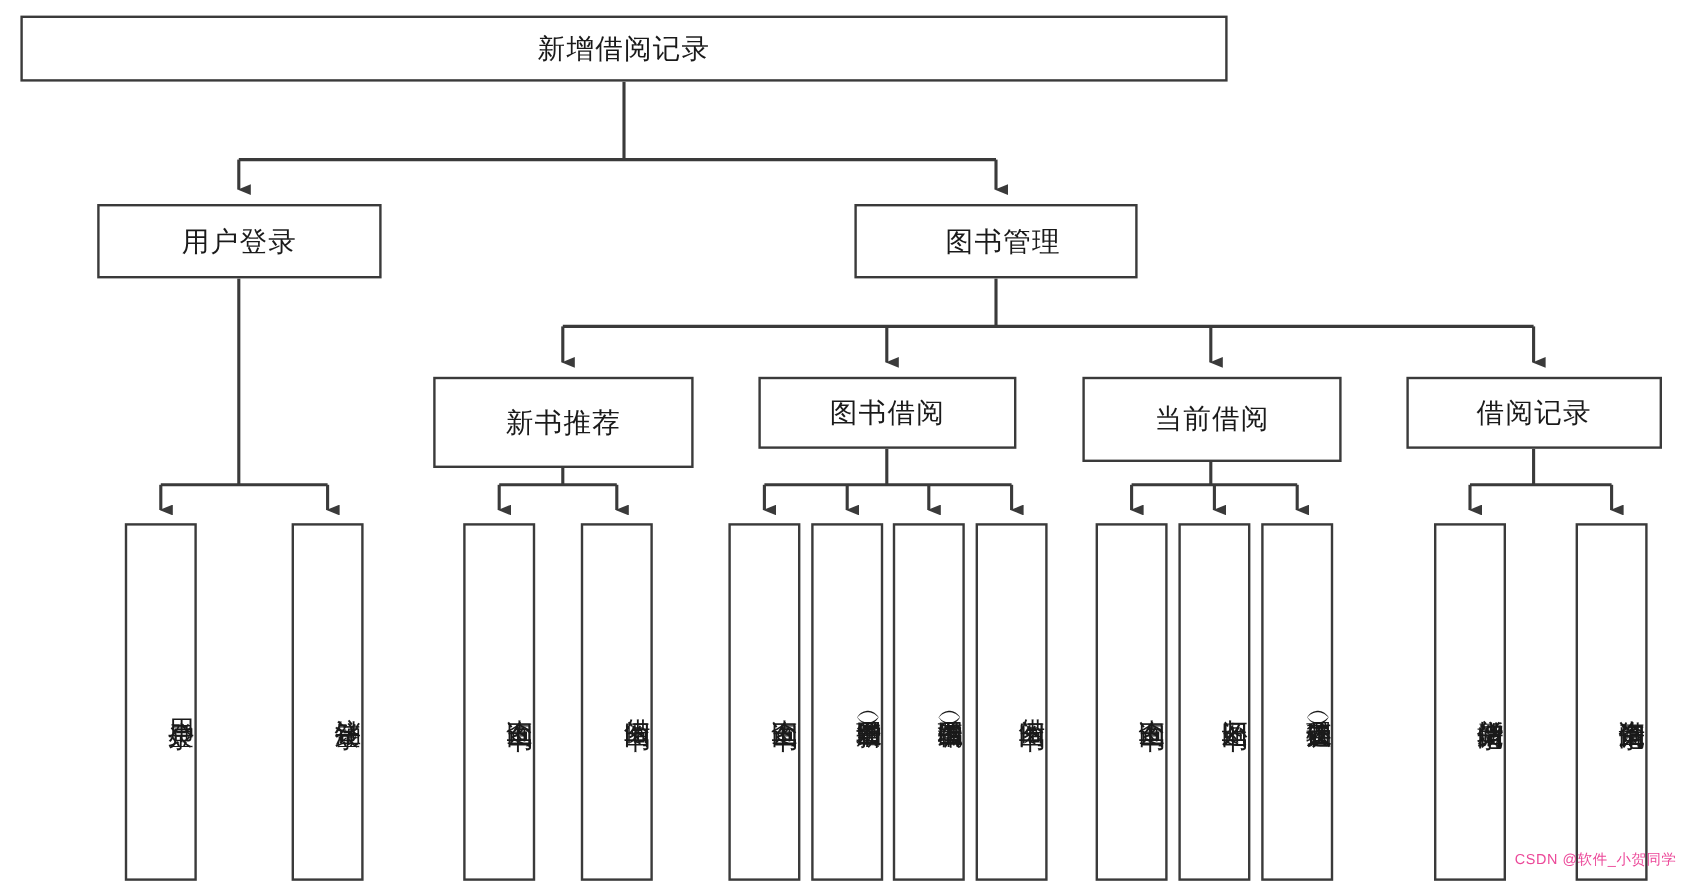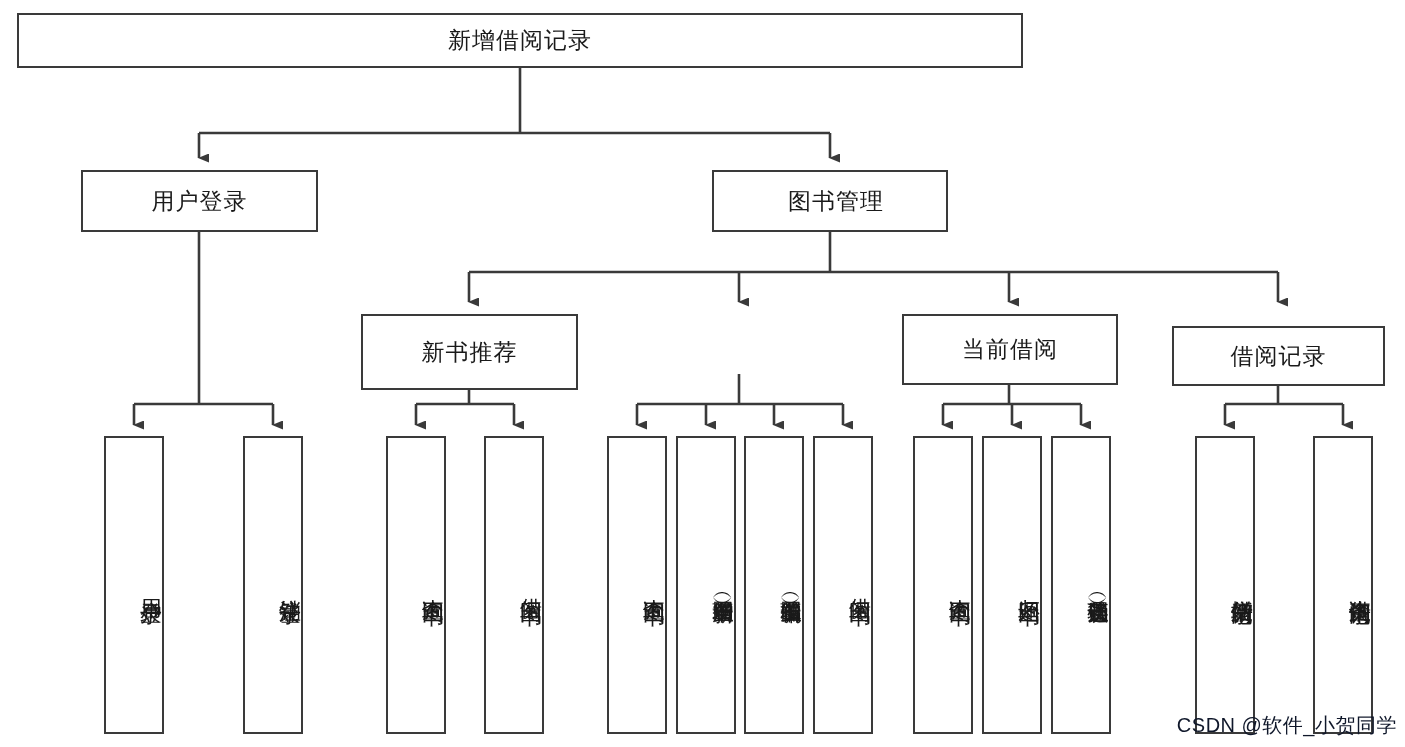--- a/index.html
+++ b/index.html
@@ -53,23 +53,23 @@
   .node.vertical.top-crowded {
     align-items: flex-start;
   }
   .node-label {
     display: block;
     white-space: nowrap;
   }
   #watermark {
     position: absolute;
     right: 8px;
-    bottom: 8px;
-    font-size: 20px;
-    color: #0f172a;
+    bottom: 22px;
+    font-size: 12px;
+    color: #ec4899;
     z-index: 5;
     white-space: nowrap;
     letter-spacing: 0.5px;
   }
 </style>
 </head>
 <body>
 
 <div id="canvas">
 
@@ -130,24 +130,27 @@
   <div class="node horizontal" id="n-l2-0" style="left: 81px; top: 170px; width: 237px; height: 62px;">
     <span class="node-label">用户登录</span>
   </div>
   <div class="node horizontal" id="n-l2-1" style="left: 712px; top: 170px; width: 236px; height: 62px; padding-left: 12px;">
     <span class="node-label">图书管理</span>
   </div>
 
   <div class="node horizontal" id="n-l3-0" style="left: 361px; top: 314px; width: 217px; height: 76px;">
     <span class="node-label">新书推荐</span>
   </div>
+  <div class="node horizontal" id="n-l3-1" style="left: 632px; top: 314px; width: 215px; height: 60px;">
+    <span class="node-label">图书借阅</span>
+  </div>
   <div class="node horizontal" id="n-l3-2" style="left: 902px; top: 314px; width: 216px; height: 71px;">
     <span class="node-label">当前借阅</span>
   </div>
-  <div class="node horizontal" id="n-l3-3" style="left: 1172px; top: 326px; width: 213px; height: 60px; align-items: center;">
+  <div class="node horizontal" id="n-l3-3" style="left: 1172px; top: 314px; width: 213px; height: 60px; align-items: center;">
     <span class="node-label">借阅记录</span>
   </div>
 
   <div class="node vertical" id="n-leaf-0" style="left: 104px; top: 436px; width: 60px; height: 298px;">
     <span class="node-label">用户登录</span>
   </div>
   <div class="node vertical" id="n-leaf-1" style="left: 243px; top: 436px; width: 60px; height: 298px;">
     <span class="node-label">注销登录</span>
   </div>
   <div class="node vertical" id="n-leaf-2" style="left: 386px; top: 436px; width: 60px; height: 298px;">

